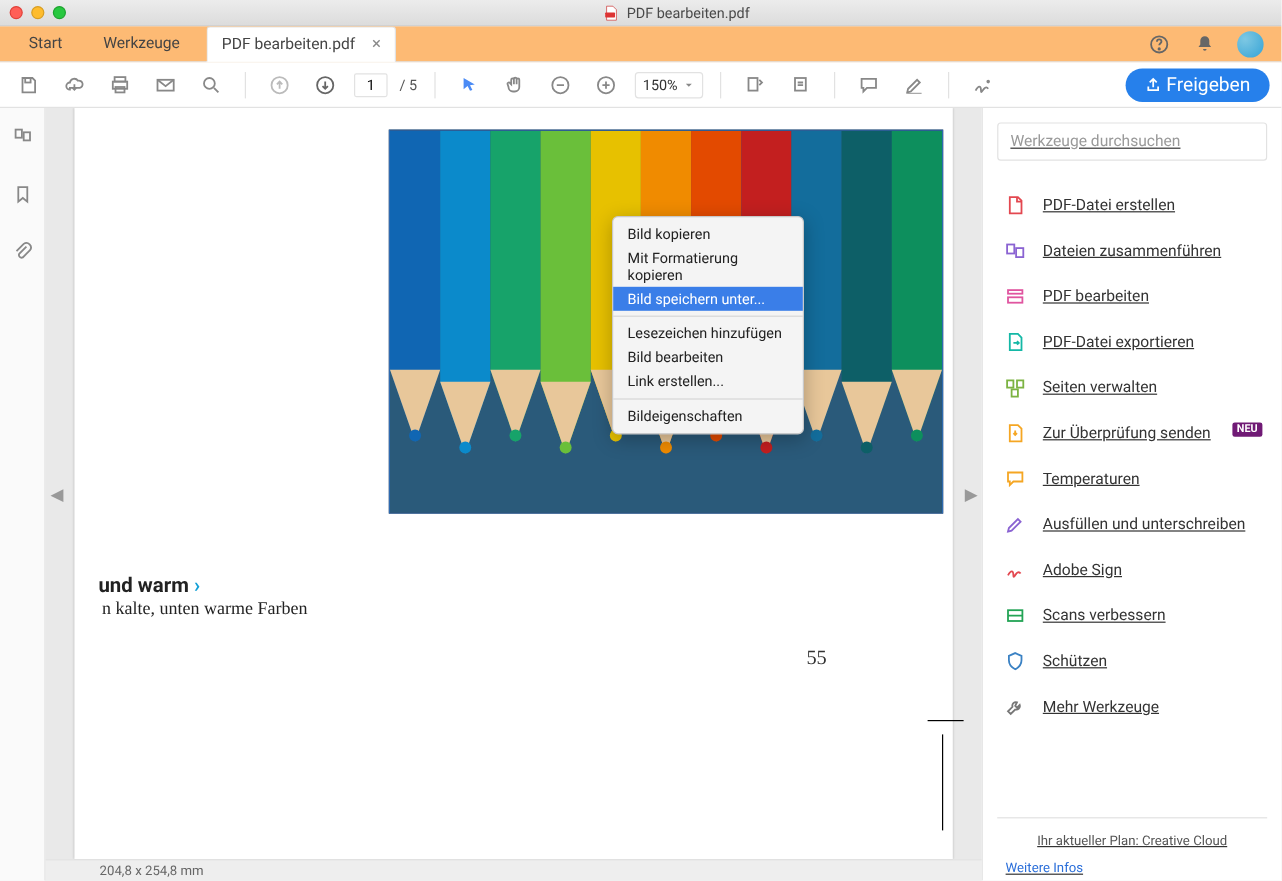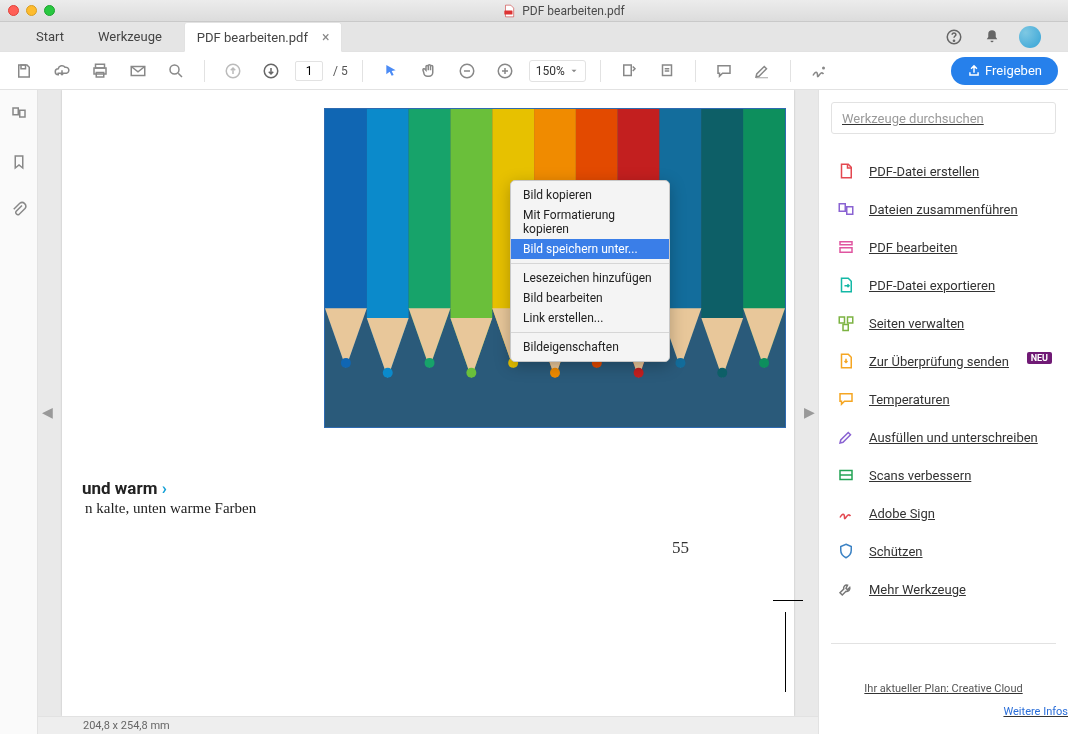--- a/index.html
+++ b/index.html
@@ -17,35 +17,35 @@
   
   .titlebar{height:22px;background:linear-gradient(#ececec,#dcdcdc);display:flex;align-items:center;padding:0 8px;border-bottom:1px solid #c9c9c9;}
   .traffic{display:flex;gap:7px;margin-right:12px;}
   .tlight{width:11px;height:11px;border-radius:50%;}
   .tlight.red{background:#ff5f57;border:1px solid #e1413a;}
   .tlight.yel{background:#febc2e;border:1px solid #d89e22;}
   .tlight.grn{background:#28c840;border:1px solid #1ea330;}
   .title{flex:1;text-align:center;font-size:12px;color:#4a4a4a;display:flex;justify-content:center;align-items:center;gap:6px;}
   .title .pdficon{width:14px;height:14px;}
   
-  .apptabs{height:30px;background:#e5e5e5;display:flex;align-items:center;border-bottom:1px solid var(--border);padding:0 24px;gap:10px;}
+  .apptabs{height:30px;background:#fdba74;display:flex;align-items:center;border-bottom:1px solid var(--border);padding:0 12px;gap:10px;}
   .apptab{padding:0 12px;height:30px;display:flex;align-items:center;color:#444;font-size:13px;cursor:pointer;}
   .apptab.file{background:#fff;border:1px solid var(--border);border-bottom:1px solid #fff;margin-bottom:-1px;border-radius:3px 3px 0 0;gap:8px;}
   .apptab .close{color:#888;font-size:14px;margin-left:6px;}
   .apptabs .spacer{flex:1;}
   .iconbtn{width:28px;height:28px;display:flex;align-items:center;justify-content:center;color:#555;border-radius:4px;cursor:pointer;}
   .avatar{width:22px;height:22px;border-radius:50%;background:radial-gradient(circle at 30% 30%, #7ec8e3, #35a3d6);}
   
   .toolbar{height:38px;background:#fff;border-bottom:1px solid var(--border);display:flex;align-items:center;padding:0 10px;gap:10px;}
   .tgroup{display:flex;align-items:center;gap:10px;}
   .tsep{width:1px;height:22px;background:var(--border);margin:0 4px;}
   .pageinput{width:28px;height:20px;text-align:center;border:1px solid var(--border);border-radius:2px;font-size:12px;}
   .pagecount{color:#555;font-size:12px;}
   .zoomsel{display:flex;align-items:center;gap:4px;border:1px solid var(--border);height:22px;padding:0 6px;border-radius:3px;font-size:12px;}
-  .sharebtn{margin-left:auto;background:var(--blue);color:#fff;border-radius:16px;height:28px;padding:0 16px;display:flex;align-items:center;gap:4px;font-size:13px;cursor:pointer;}
+  .sharebtn{margin-left:auto;background:var(--blue);color:#fff;border-radius:16px;height:28px;padding:0 16px;display:flex;align-items:center;gap:4px;font-size:16px;cursor:pointer;}
   .sharebtn svg{stroke:#fff;}
   
   .main{flex:1;display:flex;overflow:hidden;}
   .leftrail{width:38px;background:#fafafa;border-right:1px solid var(--border);display:flex;flex-direction:column;align-items:center;padding-top:10px;gap:20px;}
   .docarea{flex:1;background:#e9e9e9;position:relative;display:flex;flex-direction:column;}
   .scrollpane{flex:1;overflow:hidden;position:relative;}
   .page{position:absolute;left:24px;right:24px;top:0;bottom:0;background:#fff;box-shadow:0 0 2px rgba(0,0,0,.2);}
   .pagetext{position:absolute;left:20px;top:20px;width:230px;font-size:15px;line-height:1.8;font-family:Georgia,serif;text-align:justify;color:#222;}
   .pageheading{position:absolute;left:20px;top:388px;font-size:17px;font-weight:bold;font-family:Georgia,serif;color:#222;}
   .pageheading .arrow{color:#14a0d6;font-weight:bold;}
@@ -59,22 +59,22 @@
   .navtri.l{left:4px;}
   .navtri.r{right:4px;}
   .statusbar{height:18px;background:#eee;border-top:1px solid var(--border);font-size:11px;color:#666;padding-left:45px;line-height:18px;}
   
   .rightpanel{width:250px;background:#fff;border-left:1px solid var(--border);display:flex;flex-direction:column;padding:12px 0 0 0;text-decoration:underline;}
   .searchtools{margin:0 12px 12px;height:32px;border:1px solid var(--border);border-radius:3px;padding:0 10px;color:#999;display:flex;align-items:center;font-size:13px;}
   .toollist{flex:1;padding:6px 0 0 0;}
   .toolitem{display:flex;align-items:center;gap:14px;padding:10px 18px;font-size:13px;color:#333;cursor:pointer;position:relative;}
   .toolitem .ticon{width:18px;height:18px;display:flex;align-items:center;justify-content:center;}
   .badge{position:absolute;right:16px;top:10px;background:#701a75;color:#fff;font-size:9px;padding:1px 4px;border-radius:2px;font-weight:bold;}
-  .plan{border-top:1px solid var(--border);margin:14px 12px 0;padding:38px 0 10px;text-align:center;font-size:11px;color:#555;}
-  .moreinfo{text-align:right;font-size:11px;color:#2a6ed9;padding-bottom:16px;cursor:pointer;margin-left:19px;}
+  .plan{border-top:1px solid var(--border);margin:14px 12px 0;padding:12px 0 10px;text-align:center;font-size:11px;color:#555;}
+  .moreinfo{text-align:left;font-size:11px;color:#2a6ed9;padding-bottom:4px;cursor:pointer;margin-left:19px;}
   
   .ctxmenu{position:absolute;left:448px;top:90px;width:160px;background:#f4f4f4;border:1px solid #c8c8c8;border-radius:5px;box-shadow:0 4px 16px rgba(0,0,0,.25);font-size:12px;padding:4px 0;}
   .ctxitem{padding:3px 12px;color:#222;cursor:pointer;}
   .ctxitem.hi{background:#3a7ee8;color:#fff;}
   .ctxsep{height:1px;background:#d6d6d6;margin:4px 0;}
   svg{display:block;}
 </style>
 </head>
 <body>
 
@@ -410,37 +410,37 @@
         <div class="toolitem">
           <span class="ticon">
               <svg width="18" height="18" viewBox="0 0 24 24" fill="none" stroke="#8a63d2" stroke-width="2">
                 <path d="M4 20l4-1 10-10-3-3L5 16z"></path>
               </svg>
             </span>
           <span>Ausfüllen und unterschreiben</span>
         </div>
         <div class="toolitem">
           <span class="ticon">
+              <svg width="18" height="18" viewBox="0 0 24 24" fill="none" stroke="#e34850" stroke-width="2">
+                <path d="M4 18c3-6 6-6 6 0s4-8 8-2"></path>
+              </svg>
+            </span>
+          <span>Adobe Sign</span>
+        </div>
+        <div class="toolitem">
+          <span class="ticon">
               <svg width="18" height="18" viewBox="0 0 24 24" fill="none" stroke="#23a455" stroke-width="2">
                 <rect x="4" y="6" width="16" height="12"></rect>
                 <path d="M4 12h16"></path>
               </svg>
             </span>
           <span>Scans verbessern</span>
         </div>
         <div class="toolitem">
           <span class="ticon">
-              <svg width="18" height="18" viewBox="0 0 24 24" fill="none" stroke="#e34850" stroke-width="2">
-                <path d="M4 18c3-6 6-6 6 0s4-8 8-2"></path>
-              </svg>
-            </span>
-          <span>Adobe Sign</span>
-        </div>
-        <div class="toolitem">
-          <span class="ticon">
               <svg width="18" height="18" viewBox="0 0 24 24" fill="none" stroke="#3b82c4" stroke-width="2">
                 <path d="M12 3l7 3v5c0 5-3 8-7 10-4-2-7-5-7-10V6z"></path>
               </svg>
             </span>
           <span>Schützen</span>
         </div>
         <div class="toolitem">
           <span class="ticon">
               <svg width="18" height="18" viewBox="0 0 24 24" fill="none" stroke="#777" stroke-width="2">
                 <path d="M14 7a4 4 0 00-5 5l-5 5 3 3 5-5a4 4 0 005-5l-3 3-2-2z"></path>

